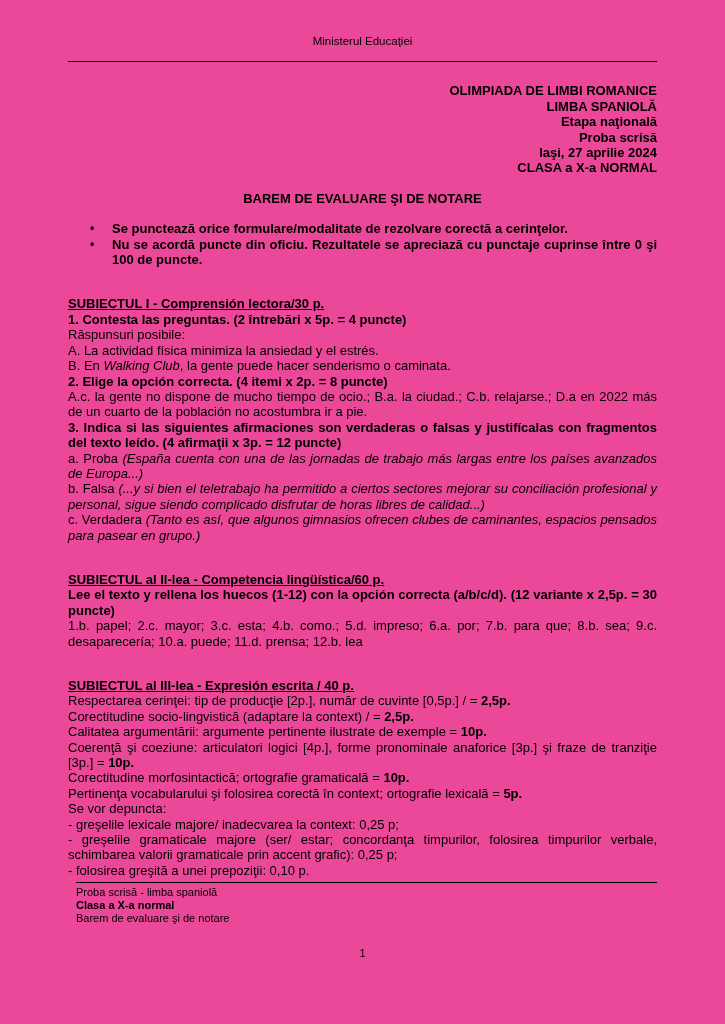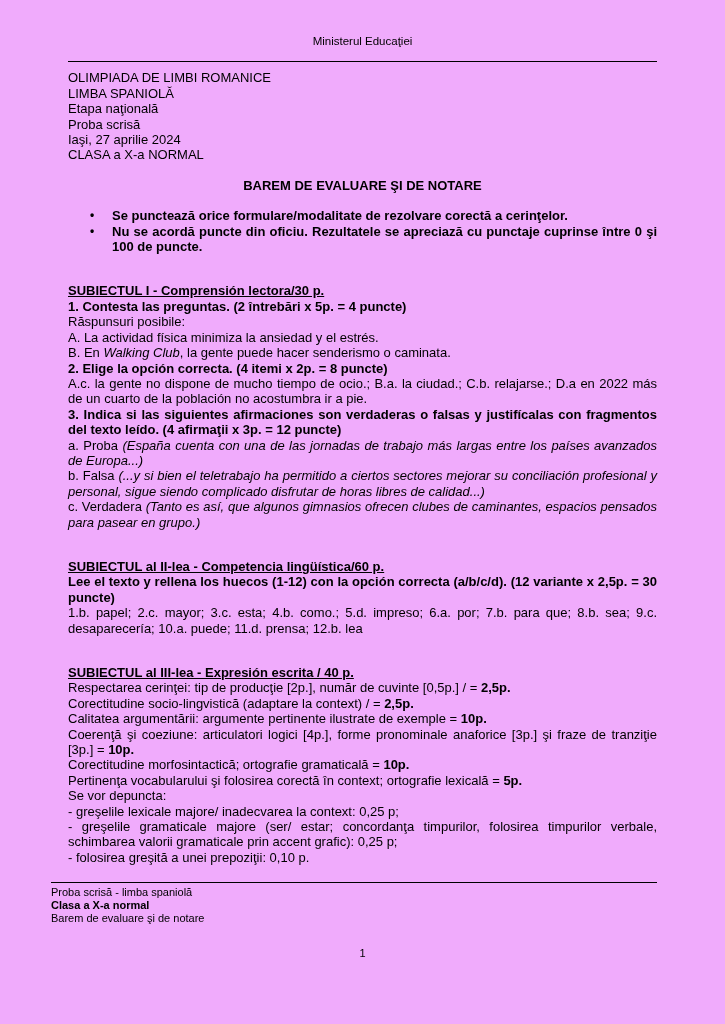--- a/index.html
+++ b/index.html
@@ -1,46 +1,46 @@
 <!DOCTYPE html>
 <html><head>
 <meta charset="utf-8">
 <style>
   html, body { margin: 0; padding: 0; background: #e8e8e8; }
   .page {
     position: relative;
     width: 725px;
     height: 1024px;
     margin: 0 auto;
-    background: #f0abfc;
+    background: #ec4899;
     box-sizing: border-box;
     padding: 34px 68px 0 68px;
     font-family: "Liberation Sans", sans-serif;
     font-size: 13px;
     line-height: 15.4px;
     color: #000000;
   }
   p { margin: 0; }
   .header-title { text-align: center; font-size: 11.5px; }
   .rule { border-top: 1px solid #000; height: 0; }
   .header-rule { margin-top: 12px; }
-  .title-block { margin-top: 8px; text-align: left; font-weight: normal; }
+  .title-block { margin-top: 21px; text-align: right; font-weight: bold; }
   .barem-title { margin-top: 15px; text-align: center; font-weight: bold; }
   .bullets { margin-top: 15px; font-weight: bold; }
   .bullet-row { display: flex; }
   .dot { flex: none; margin-left: 22px; width: 22px; font-size: 12px; }
   .btext { flex: 1; text-align: justify; }
   section { margin-top: 29px; }
   .heading { font-weight: bold; text-decoration: underline; }
   .bold { font-weight: bold; }
   .just { text-align: justify; }
   em { font-style: italic; }
   .footer {
     position: absolute;
-    left: 51px;
+    left: 76px;
     right: 68px;
     top: 882px;
     font-size: 11px;
     line-height: 13px;
   }
   .footer .rule { margin-bottom: 3px; }
   .pagenum {
     position: absolute;
     top: 946px;
     left: 0;

